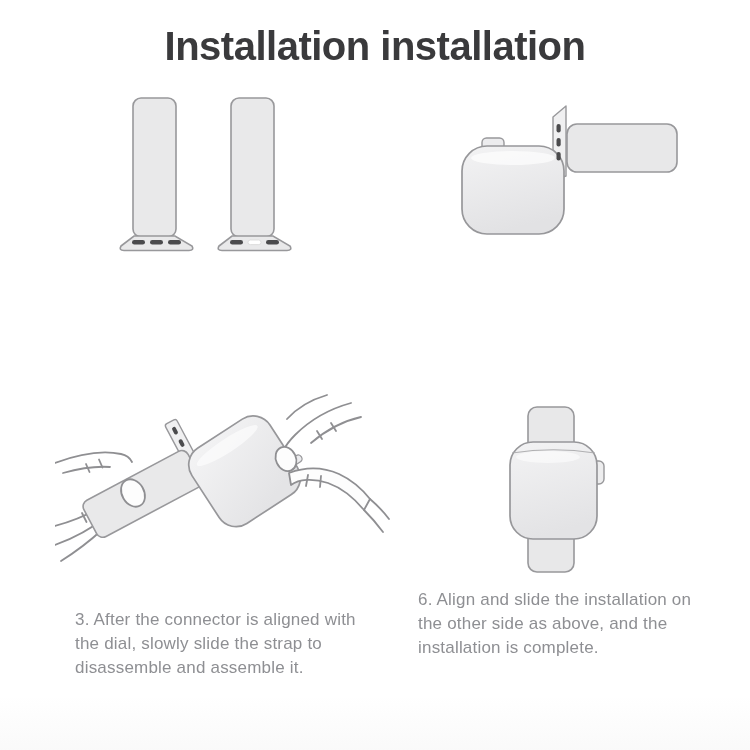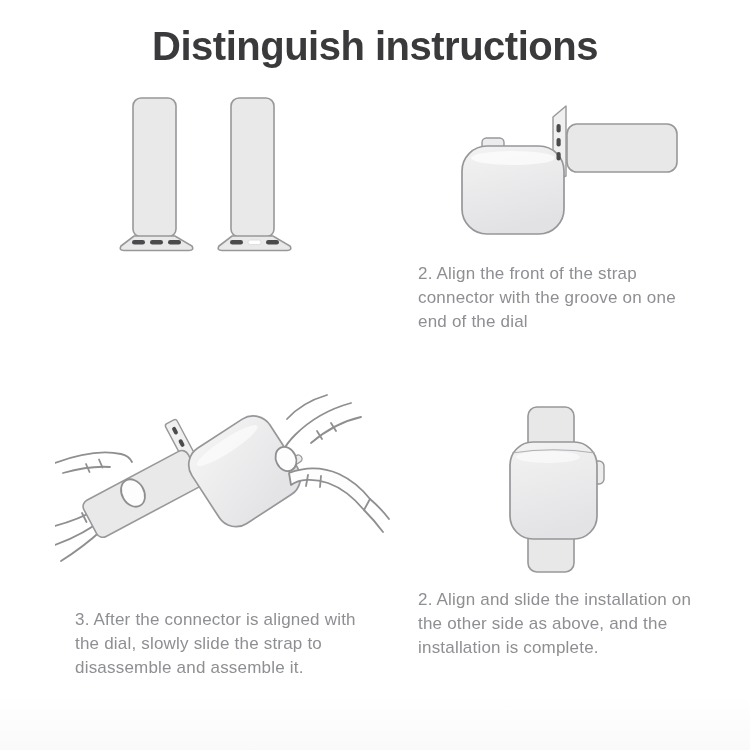--- a/index.html
+++ b/index.html
@@ -32,21 +32,21 @@
     position:absolute; left:0; bottom:0; width:100%; height:55px;
     background:linear-gradient(to bottom, rgba(130,130,130,0), rgba(130,130,130,0.045));
     pointer-events:none;
   }
 </style>
 </head>
 <body>
 
 <div class="page">
 
-  <h1 class="title">Distinguish instructions</h1>
+  <h1 class="title">Installation installation</h1>
 
   <svg id="illus-1" class="illus" width="220" height="165" viewBox="0 0 220 165">
     <g stroke="#98989b" stroke-width="1.6" fill="#e9e9ea">
       <rect x="33" y="8" width="43" height="139" rx="8"></rect>
       <path d="M21,156 L34,146 L75,146 L92,156 Q94.5,160.5 89,160.5 L24,160.5 Q18.5,160.5 21,156 Z"></path>
       <rect x="131" y="8" width="43" height="139" rx="8"></rect>
       <path d="M119,156 L132,146 L173,146 L190,156 Q192.5,160.5 187,160.5 L122,160.5 Q116.5,160.5 119,156 Z"></path>
     </g>
     <g fill="#4b4b4d">
       <rect x="32" y="150" width="13" height="4.6" rx="2.3"></rect>
@@ -134,24 +134,21 @@
       </linearGradient>
     </defs>
     <rect x="30" y="12" width="46" height="44" rx="9" fill="#e8e8e9" stroke="#98989b" stroke-width="1.6"></rect>
     <rect x="30" y="132" width="46" height="45" rx="9" fill="#e8e8e9" stroke="#98989b" stroke-width="1.6"></rect>
     <rect x="94" y="66" width="12" height="23" rx="5" fill="#ededee" stroke="#98989b" stroke-width="1.4"></rect>
     <rect x="12" y="47" width="87" height="97" rx="23" fill="url(#wg4)" stroke="#97979a" stroke-width="1.7"></rect>
     <path d="M14,58 Q55.5,51.5 97,58" fill="none" stroke="#a8a8ab" stroke-width="1.2" opacity="0.9"></path>
     <ellipse cx="50" cy="62" rx="32" ry="6" fill="#ffffff" opacity="0.55"></ellipse>
   </svg>
 
-  <p id="text-2" class="step-text">2. Align the front of the strap
-connector with the groove on one
-end of the dial</p>
   <p id="text-3" class="step-text">3. After the connector is aligned with
 the dial, slowly slide the strap to
 disassemble and assemble it.</p>
-  <p id="text-4" class="step-text">2. Align and slide the installation on
+  <p id="text-4" class="step-text">6. Align and slide the installation on
 the other side as above, and the
 installation is complete.</p>
 
   <div class="bottom-shade"></div>
 </div>
 
 </body></html>

